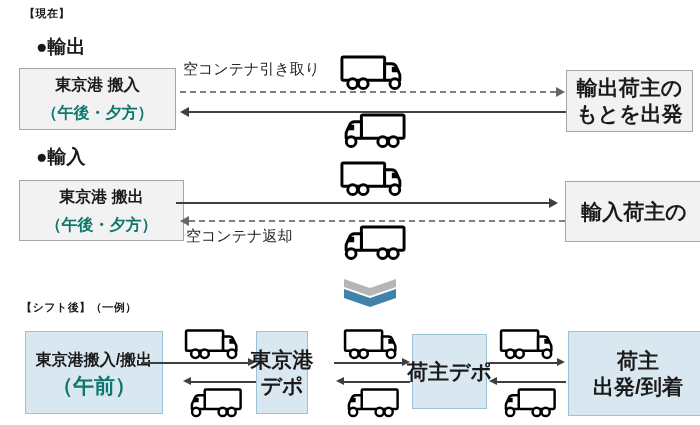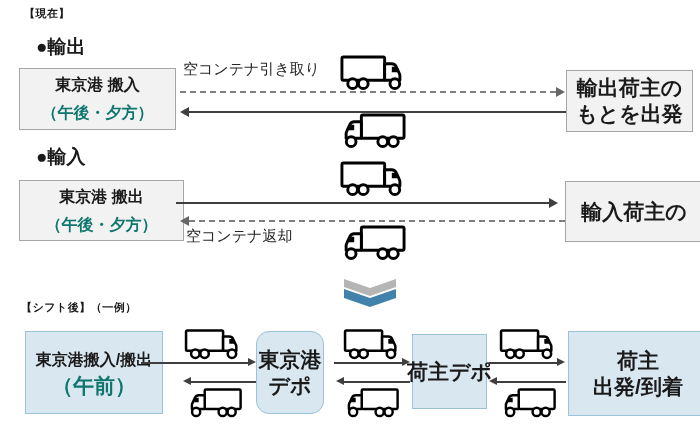--- a/index.html
+++ b/index.html
@@ -144,21 +144,21 @@
   <div class="line solid" style="left:141px;top:362px;width:107px;"></div>
   <div class="head head-r sm" style="left:248px;top:358px;"></div>
   <div class="head head-l sm" style="left:183px;top:377px;"></div>
   <div class="line solid" style="left:191px;top:381px;width:65px;"></div>
   <div class="truck flip" style="left:186px;top:387px;">
     <svg width="57" height="31" viewBox="0 0 68 38">
         <use href="#truck-shape"></use>
       </svg>
   </div>
 
-  <div class="blue-box" style="left:256px;top:331px;width:68px;height:83px;border-radius:13px;">
+  <div class="blue-box" style="left:256px;top:331px;width:52px;height:83px;">
     <div class="box-line fs17">東京港</div>
     <div class="box-line fs17">デポ</div>
   </div>
 
   <div class="truck" style="left:343px;top:328px;">
     <svg width="58" height="32" viewBox="0 0 68 38">
         <use href="#truck-shape"></use>
       </svg>
   </div>
   <div class="line solid" style="left:334px;top:362px;width:68px;"></div>

